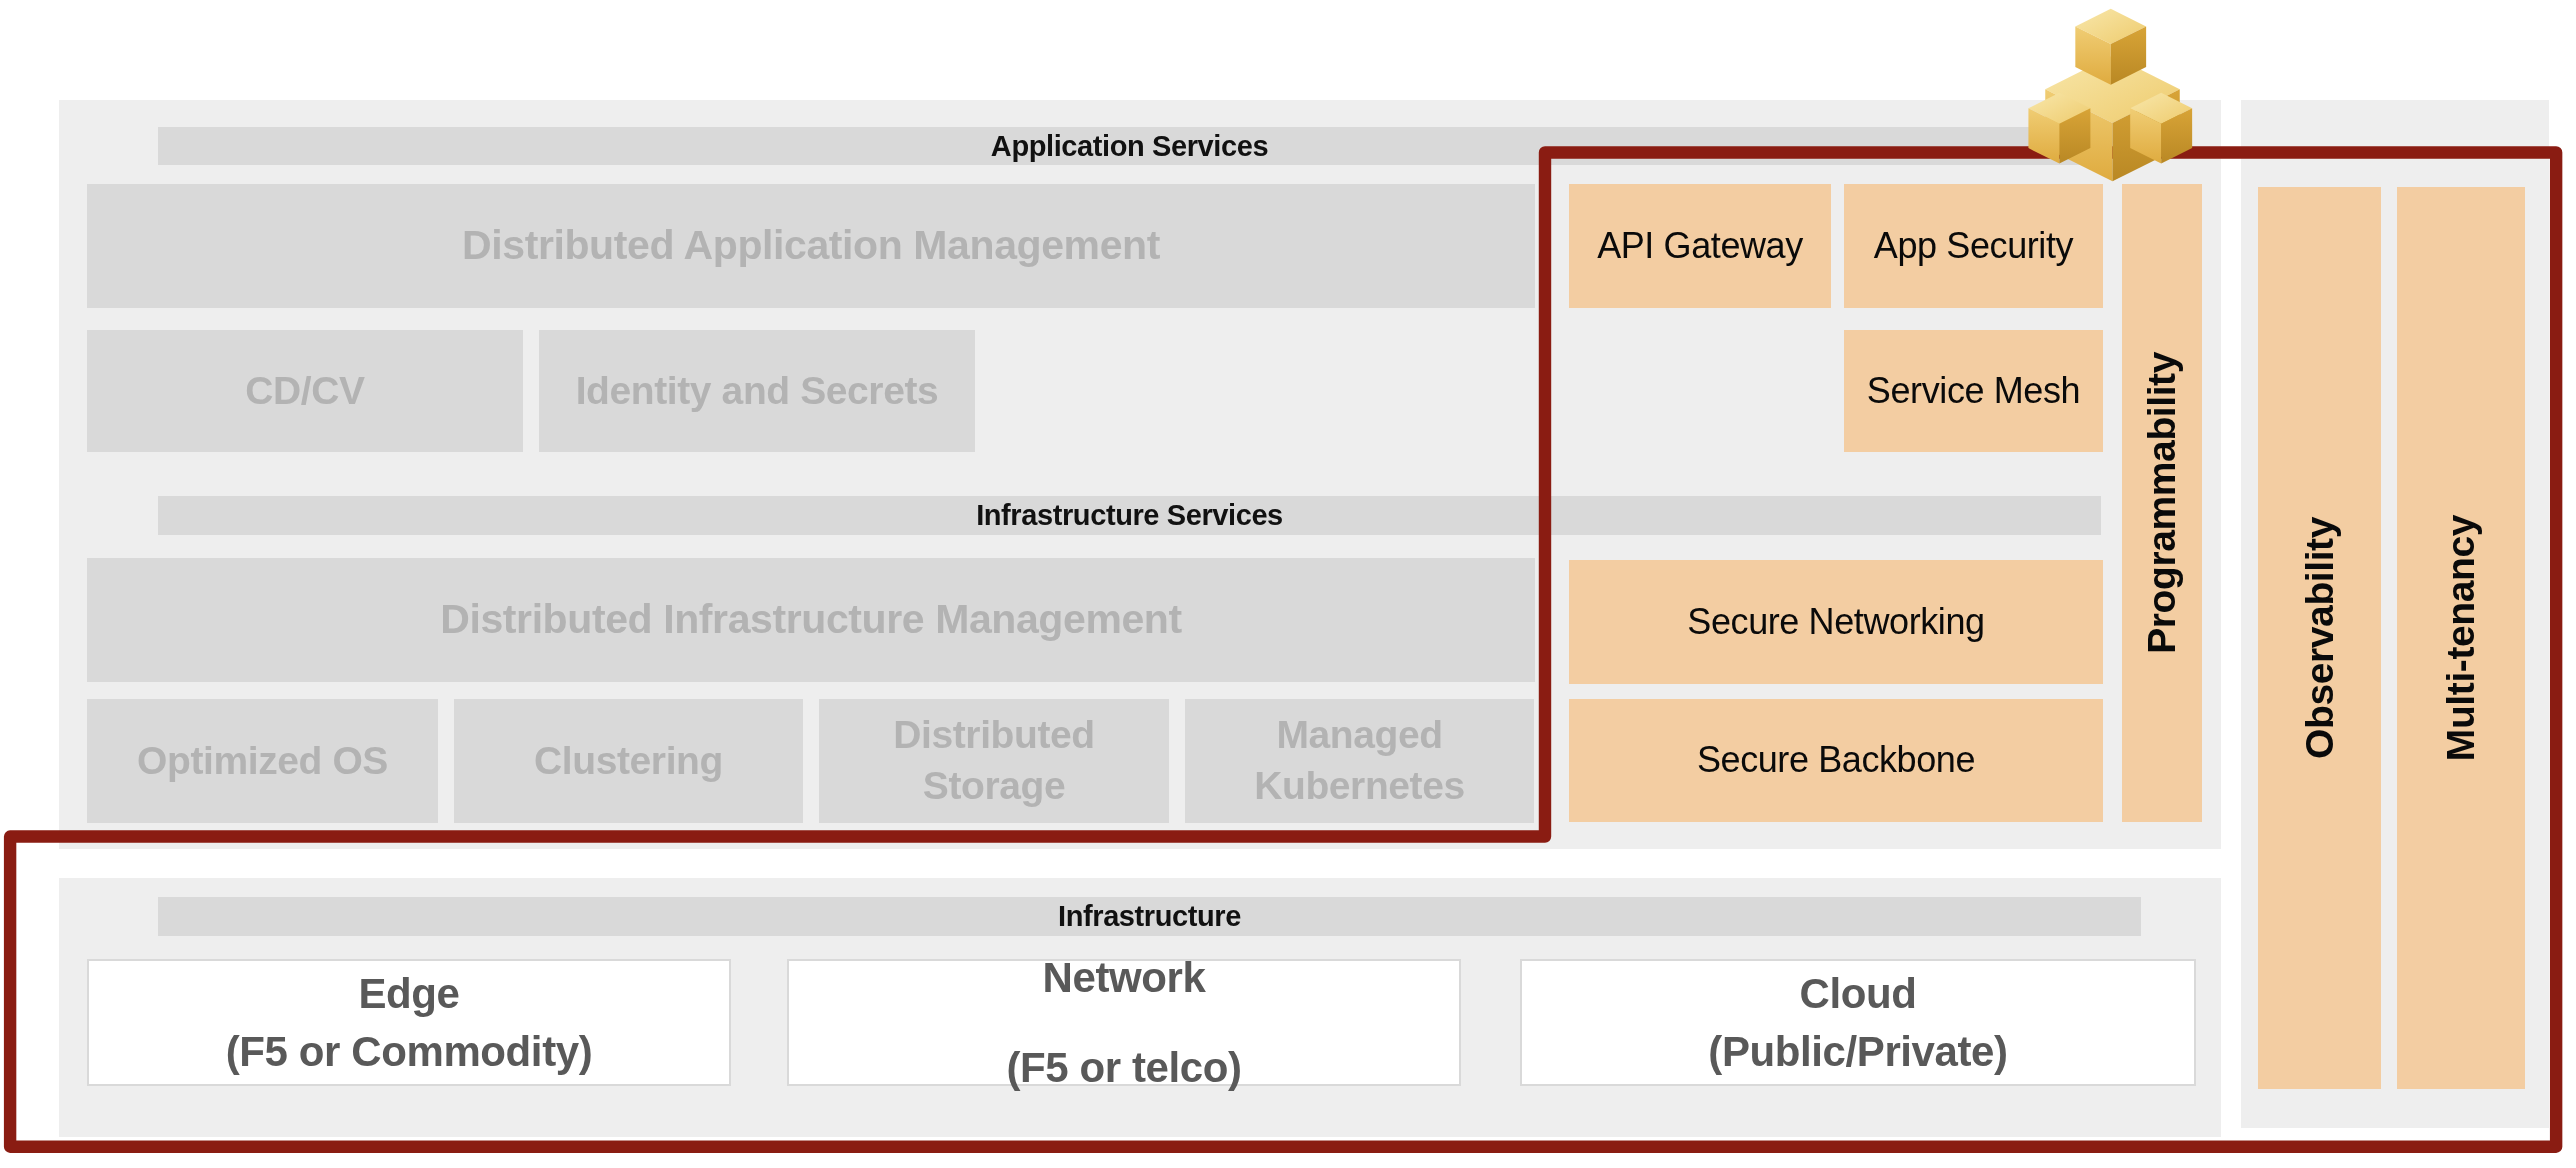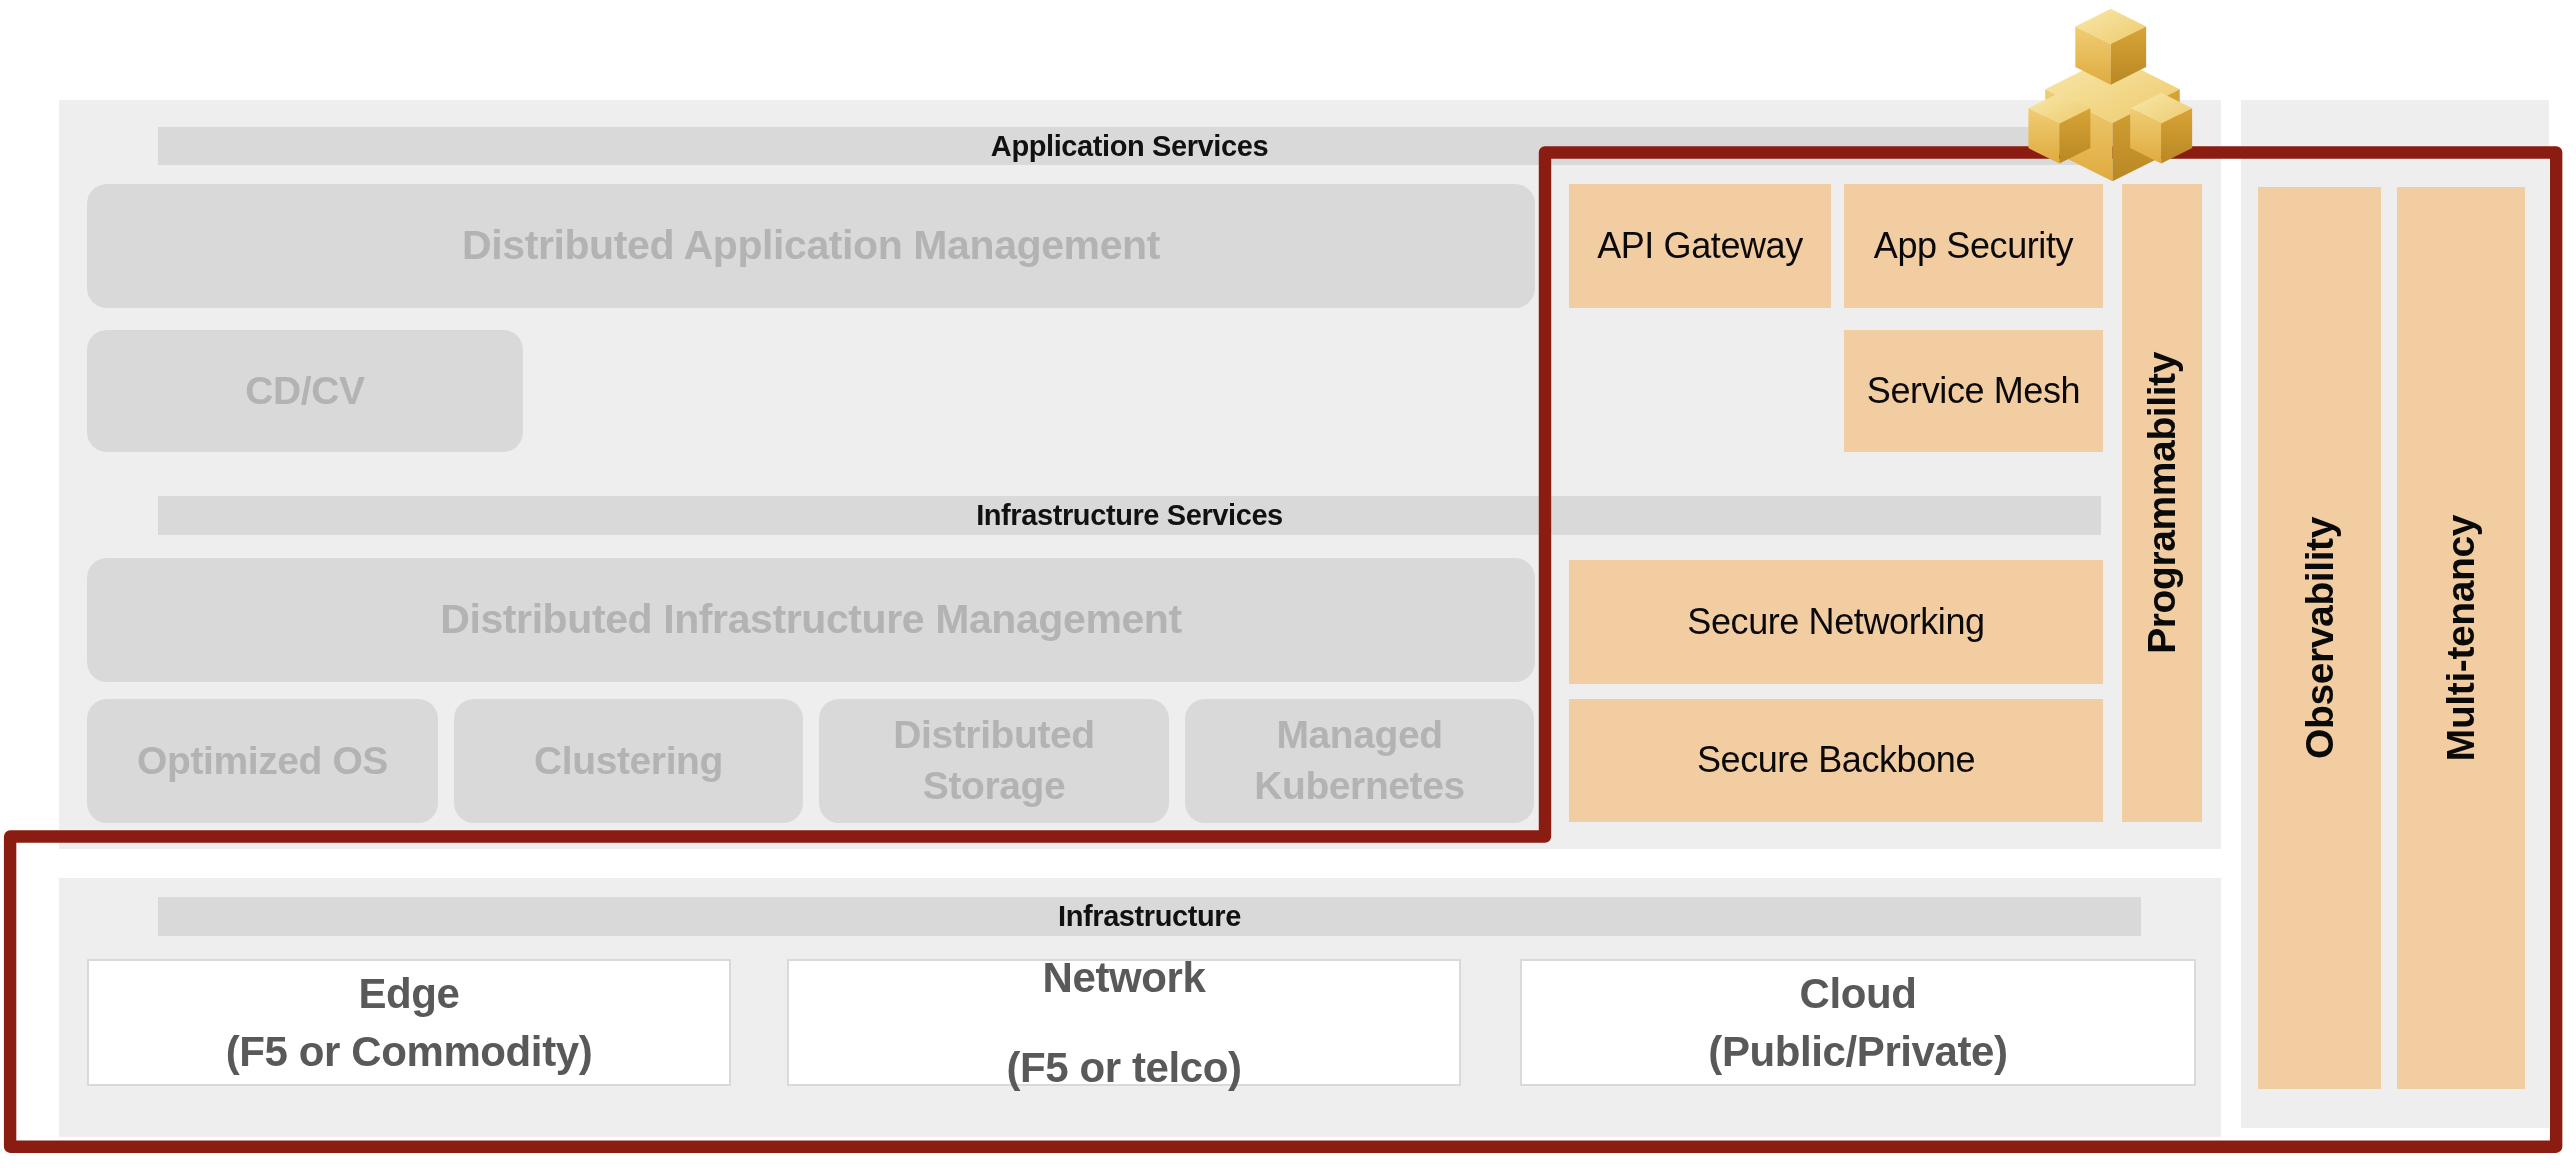--- a/index.html
+++ b/index.html
@@ -15,21 +15,21 @@
     position:absolute; background:#d9d9d9;
     display:flex; align-items:center; justify-content:center;
     font-weight:bold; font-size:29px; color:#111111;
     letter-spacing:-0.4px;
   }
   .gbox {
     position:absolute; background:#d9d9d9;
     display:flex; align-items:center; justify-content:center;
     text-align:center; font-weight:bold; font-size:39px;
     color:#b3b3b3; letter-spacing:-0.4px; line-height:1.35;
-    padding:0 27px; box-sizing:border-box;border-radius:20px;
+    padding:0 27px; box-sizing:border-box;
   }
   .obox {
     position:absolute; background:#f3cda2;
     display:flex; align-items:center; justify-content:center;
     text-align:center; font-weight:normal; font-size:36px;
     color:#0a0a0a; letter-spacing:-0.4px; line-height:1.4;
     padding:0 10.6px; box-sizing:border-box;
   }
   .vbar {
     position:absolute; background:#f3cda2;
@@ -65,20 +65,21 @@
   <div class="bar" style="left:158px; top:496px; width:1943px; height:39px;">
     <span>Infrastructure Services</span>
   </div>
   <div class="bar" style="left:158px; top:897px; width:1983px; height:39px;">
     <span>Infrastructure</span>
   </div>
 
   <div class="gbox" style="left:87px; top:184px; width:1448px; height:124px; font-size:41px;">Distributed Application Management</div>
 
   <div class="gbox" style="left:87px; top:330px; width:436px; height:122px;">CD/CV</div>
+  <div class="gbox" style="left:539px; top:330px; width:436px; height:122px;">Identity and Secrets</div>
 
   <div class="gbox" style="left:87px; top:558px; width:1448px; height:124px; font-size:41px;">Distributed Infrastructure Management</div>
 
   <div class="gbox" style="left:87px; top:699px; width:351px; height:124px;">Optimized OS</div>
   <div class="gbox" style="left:454px; top:699px; width:349px; height:124px;">Clustering</div>
   <div class="gbox" style="left:819px; top:699px; width:350px; height:124px; line-height:1.3;">Distributed Storage</div>
   <div class="gbox" style="left:1185px; top:699px; width:349px; height:124px; line-height:1.3;">Managed Kubernetes</div>
 
   <div class="obox" style="left:1569px; top:184px; width:262px; height:124px;">API Gateway</div>
   <div class="obox" style="left:1844px; top:184px; width:259px; height:124px;">App Security</div>

